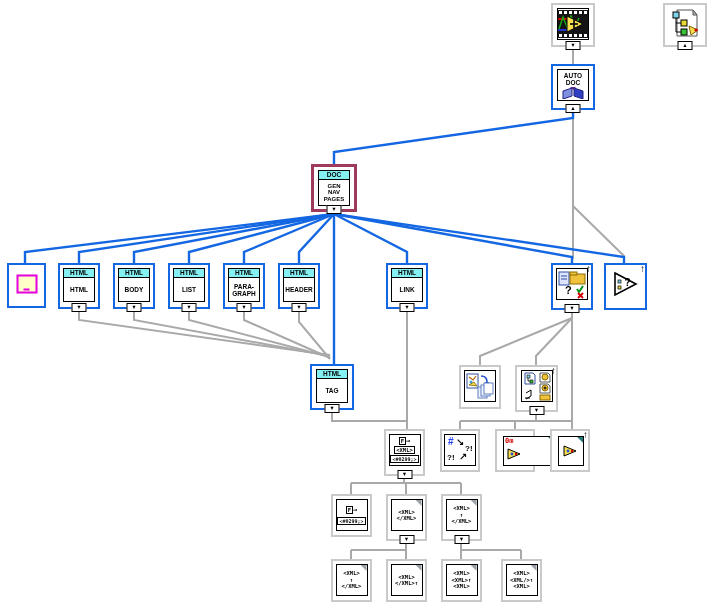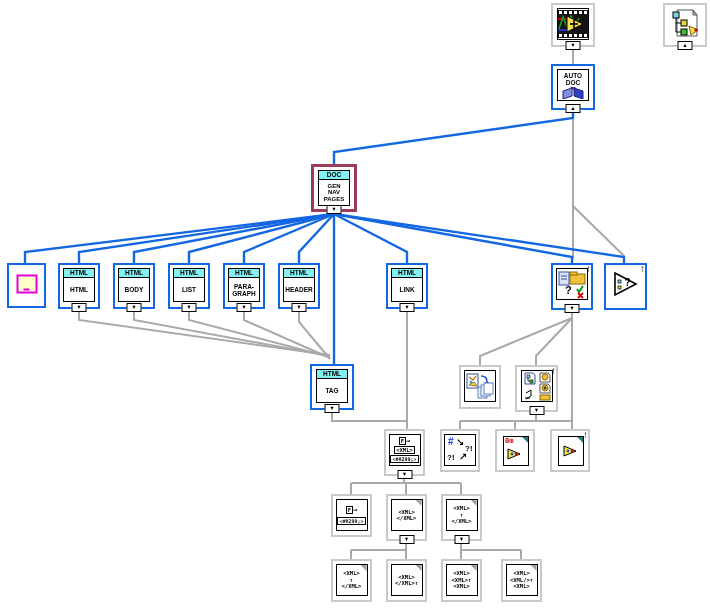--- a/index.html
+++ b/index.html
@@ -315,21 +315,21 @@
       <div class="icn bord">
       <span class="abs" style="left:3px;top:1px;font-size:10px;font-weight:bold;color:#2244ee;">#</span>
       <span class="abs" style="left:11px;top:2px;font-size:10px;font-weight:bold;">↘</span>
       <span class="abs" style="left:20px;top:9px;font-size:8px;font-weight:bold;">?!</span>
       <span class="abs" style="left:2px;top:18px;font-size:8px;font-weight:bold;">?!</span>
       <span class="abs" style="left:14px;top:16px;font-size:10px;font-weight:bold;">↗</span>
       </div>
     </div>
     <div class="node b-gray" style="left: 495px; top: 429px; width: 40px; height: 43px;">
       <div class="icn">
-      <div class="bord" style="position:absolute;left:4px;top:2px;width:24px;height:28px;background:#fff;">
+      <div class="bord" style="position:absolute;left:4px;top:2px;width:24px;height:28px;background:#fff;padding-left:26px;">
         <span class="fold" style="background:#2a7a7a;"></span>
         <span class="abs" style="left:1px;top:0px;font-size:7px;font-weight:bold;color:#d40000;font-family:'DejaVu Sans Mono',monospace;">0m</span>
         <svg width="16" height="12" viewBox="0 0 16 12" style="position:absolute;left:3px;top:11px;">
           <polygon points="1,1 13,6 1,11" fill="#f7de4e" stroke="#000" stroke-width="1"></polygon>
           <circle cx="5" cy="6" r="1.4" fill="#2050d0"></circle>
             <circle cx="9" cy="6" r="1.2" fill="#d40000"></circle>
         </svg>
         </div>
       </div>
     </div>

